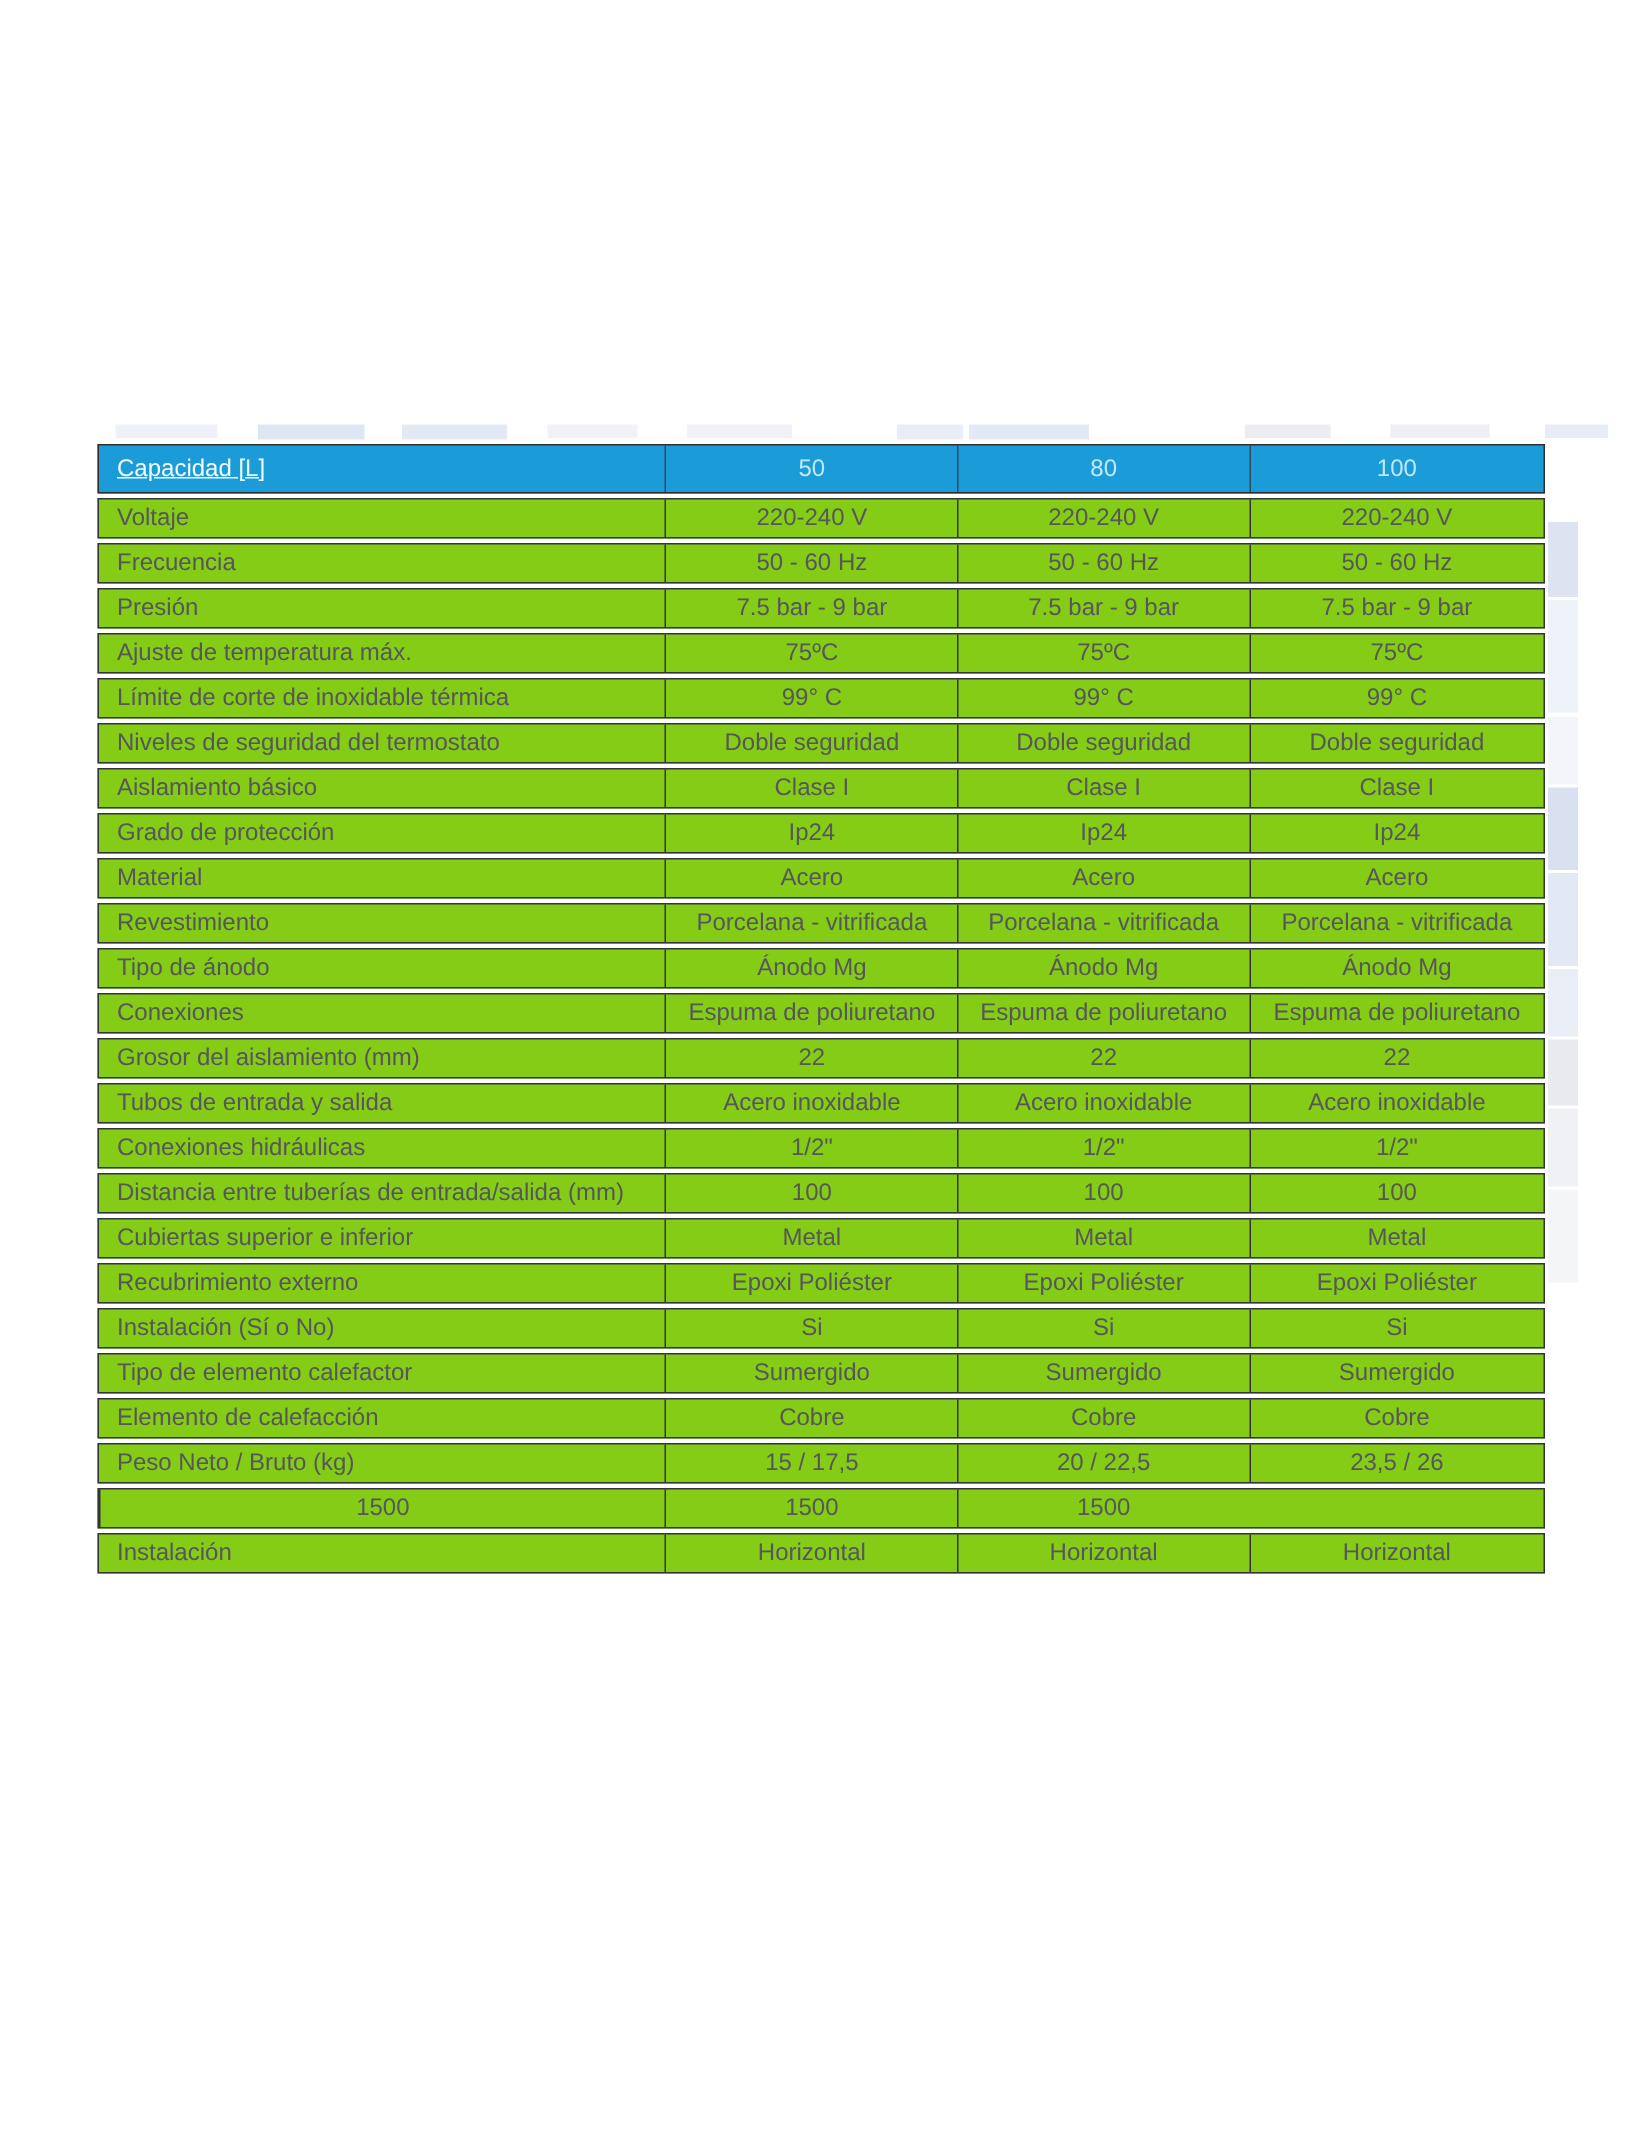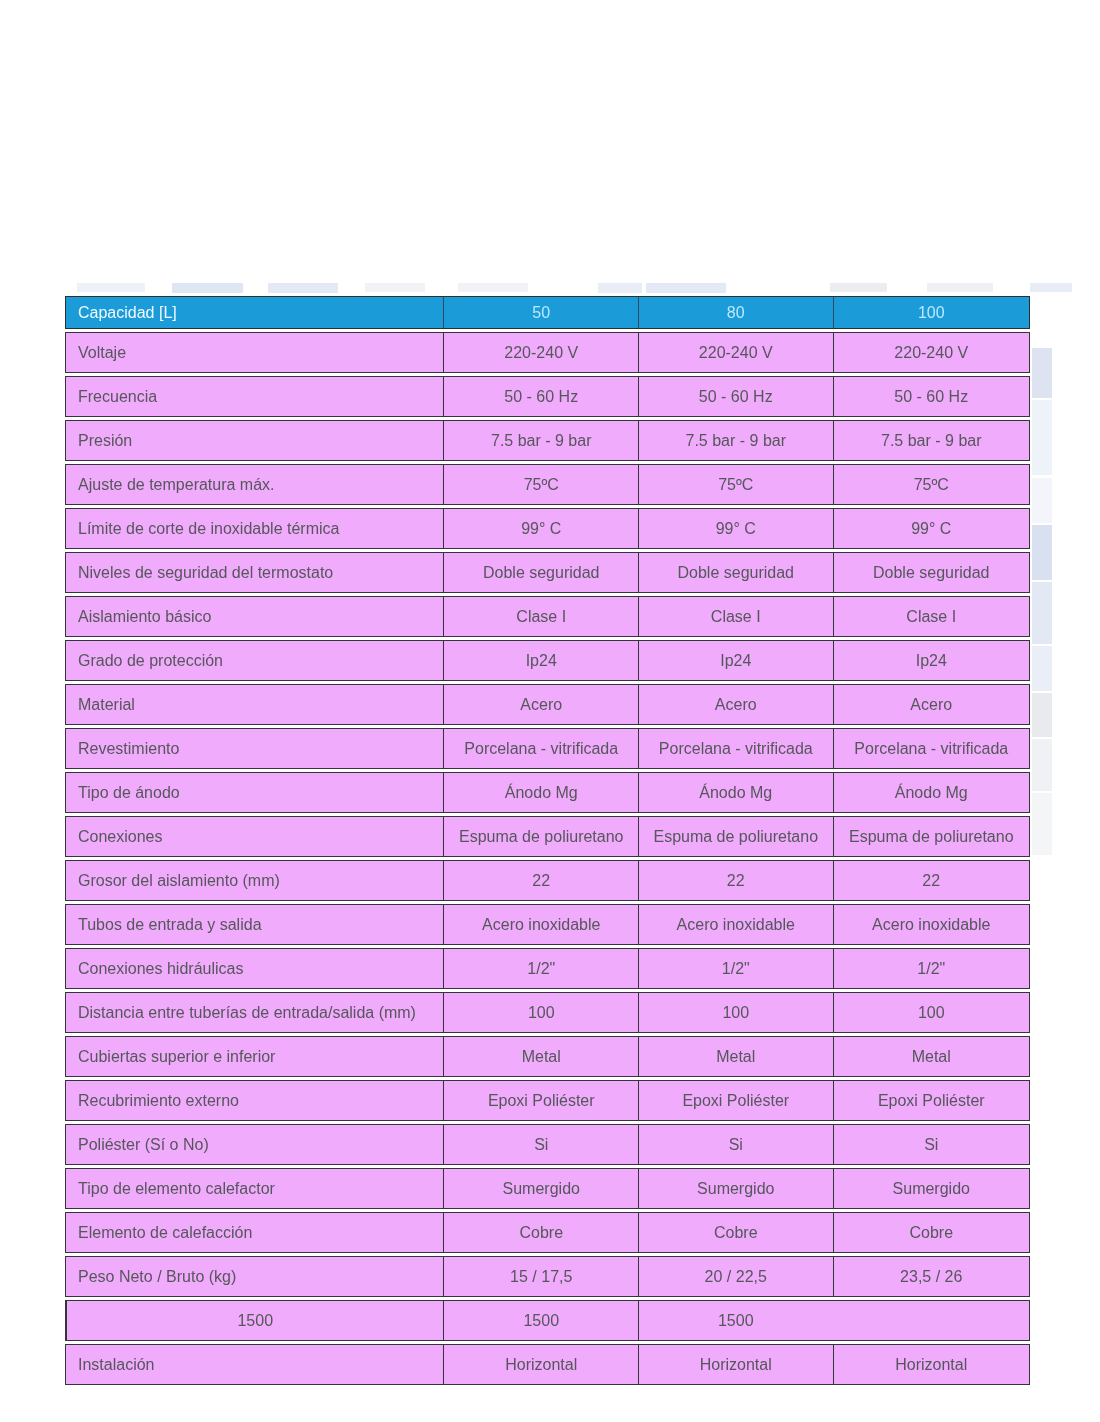--- a/index.html
+++ b/index.html
@@ -21,23 +21,23 @@
     left: 65px;
     top: 296px;
     width: 965px;
     display: flex;
     flex-direction: column;
     gap: 3px;
   }
   .trow {
     display: grid;
     grid-template-columns: 39.2% 20.2% 20.2% 1fr;
-    height: 41px;
+    height: 27px;
     border: 1.6px solid #333538;
-    background: #f0abfc;
+    background: #84cc16;
   }
   .trow.header {
     height: 33px;
     background: var(--header-bg, #1b9cd8);
     border-color: #2c2e30;
   }
   .cell {
     display: flex;
     align-items: center;
     justify-content: center;
@@ -48,21 +48,21 @@
     white-space: nowrap;
     overflow: hidden;
     padding: 0 4px;
   }
   .cell.label {
     justify-content: flex-start;
     padding-left: 12px;
     border-left: none;
   }
   .trow.header .cell { border-left-color: #2c4a60; }
-  .trow.header .cell.label { color: var(--header-label, #f2fbff); }
+  .trow.header .cell.label { color: var(--header-label, #f2fbff); text-decoration: underline; }
   .trow.header .cell.val   { color: var(--header-val, #bde9fb); }
 </style>
 </head>
 <body>
 
 <div class="page" style="--header-bg: #1b9cd8; --header-label: #f2fbff; --header-val: #bde9fb; --text: #56575a;">
 
   <div class="ghost" style="left:0; top:283px; width:1100px; height:11px;">
     <i style="left:77px;  width:68px; height:9px; background:#eef1f7;"></i>
     <i style="left:172px; width:71px; height:10px; background:#dfe6f3;"></i>
@@ -198,21 +198,21 @@
           <div class="cell val">Metal</div>
           <div class="cell val">Metal</div>
         </div>
         <div class="trow">
           <div class="cell label">Recubrimiento externo</div>
           <div class="cell val">Epoxi Poliéster</div>
           <div class="cell val">Epoxi Poliéster</div>
           <div class="cell val">Epoxi Poliéster</div>
         </div>
         <div class="trow">
-          <div class="cell label">Poliéster (Sí o No)</div>
+          <div class="cell label">Instalación (Sí o No)</div>
           <div class="cell val">Si</div>
           <div class="cell val">Si</div>
           <div class="cell val">Si</div>
         </div>
         <div class="trow">
           <div class="cell label">Tipo de elemento calefactor</div>
           <div class="cell val">Sumergido</div>
           <div class="cell val">Sumergido</div>
           <div class="cell val">Sumergido</div>
         </div>

